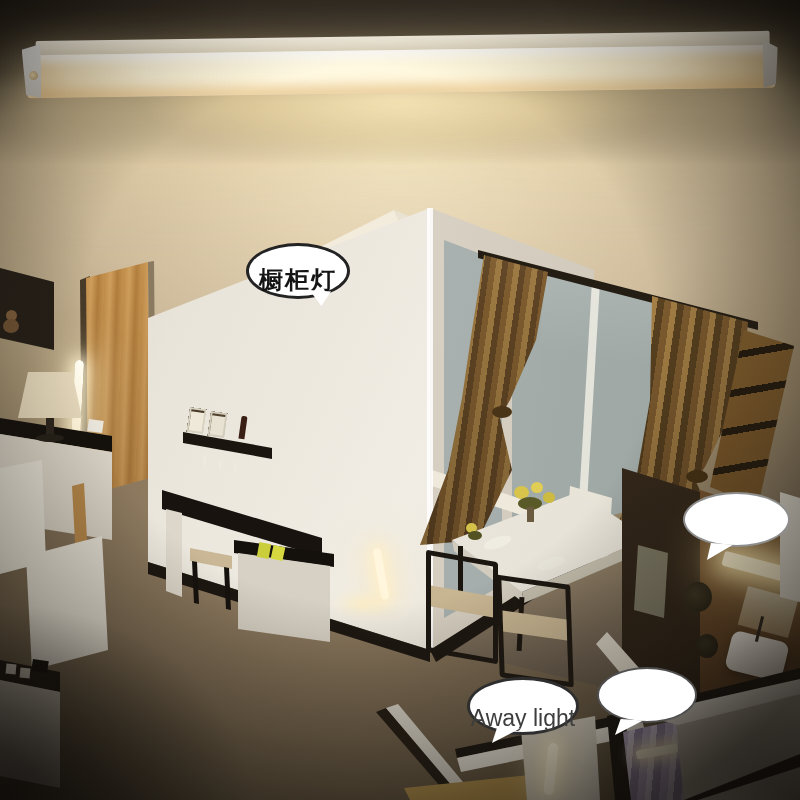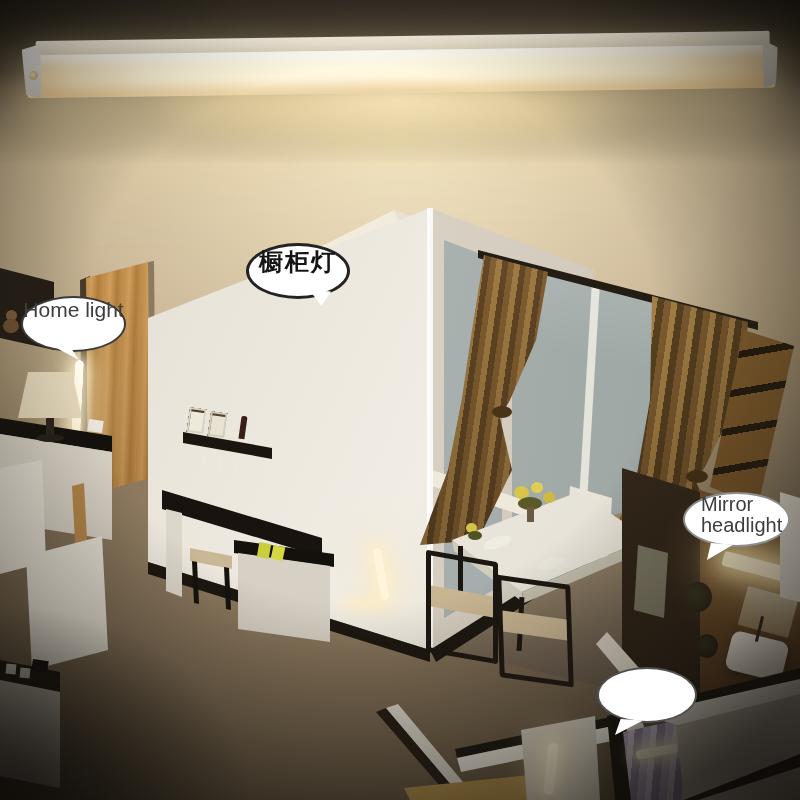--- a/index.html
+++ b/index.html
@@ -220,21 +220,21 @@
 
   
   .vignette{inset:0;pointer-events:none;z-index:40;
     background:
       radial-gradient(ellipse 45% 35% at 0% 100%, rgba(10,8,6,.75), rgba(10,8,6,0) 70%),
       radial-gradient(ellipse 40% 30% at 100% 100%, rgba(10,8,6,.6), rgba(10,8,6,0) 70%),
       radial-gradient(ellipse 75% 70% at 46% 42%, rgba(0,0,0,0) 48%, rgba(26,21,15,.32) 72%, rgba(16,13,9,.7) 96%);}
 
   
   .bubble{position:absolute;background:#fff;border-radius:50%;z-index:50;
-    display:flex;align-items:flex-start;justify-content:center;text-align:center;
+    display:flex;align-items:flex-end;justify-content:center;text-align:center;
     color:#3d3d3d;}
   .tail{position:absolute;background:#fff;}
   .b-cabinet{left:246px;top:243px;width:98px;height:50px;border:3px solid #232323;
     font-size:24px;font-weight:600;color:#141414;letter-spacing:2px;}
   .b-cabinet .tail{left:58px;top:44px;width:24px;height:16px;
     clip-path:polygon(10% 0,100% 10%,60% 100%);
     filter:drop-shadow(1px 2px 0 #232323) drop-shadow(-1px 1px 0 #232323);}
   .b-home{left:21px;top:296px;width:101px;height:52px;border:2px solid #3a3a3a;font-size:21px;}
   .b-home .tail{left:26px;top:46px;width:30px;height:16px;
     clip-path:polygon(0 0,70% 15%,100% 100%);
@@ -392,26 +392,24 @@
   <div class="cp cab-top-dark"></div>
   <div class="cp cab-top-face"></div>
   <div class="cp cab-diag-dark"></div>
 
   <div class="abs vignette"></div>
 
   <div class="bubble b-cabinet">
     <span>橱柜灯</span>
     <div class="tail"></div>
   </div>
-  <div class="bubble b-home">
-    <span>Home light</span>
+  <div class="bubble b-mirror">
     <div class="tail"></div>
   </div>
-  <div class="bubble b-mirror">
-    <span><span>Mirror</span><br>
-    <span>headlight</span></span>
+  <div class="bubble b-away">
+    <span>Away light</span>
     <div class="tail"></div>
   </div>
   <div class="bubble b-wardrobe">
     <div class="tail"></div>
   </div>
 
 </div>
 
 </body></html>

